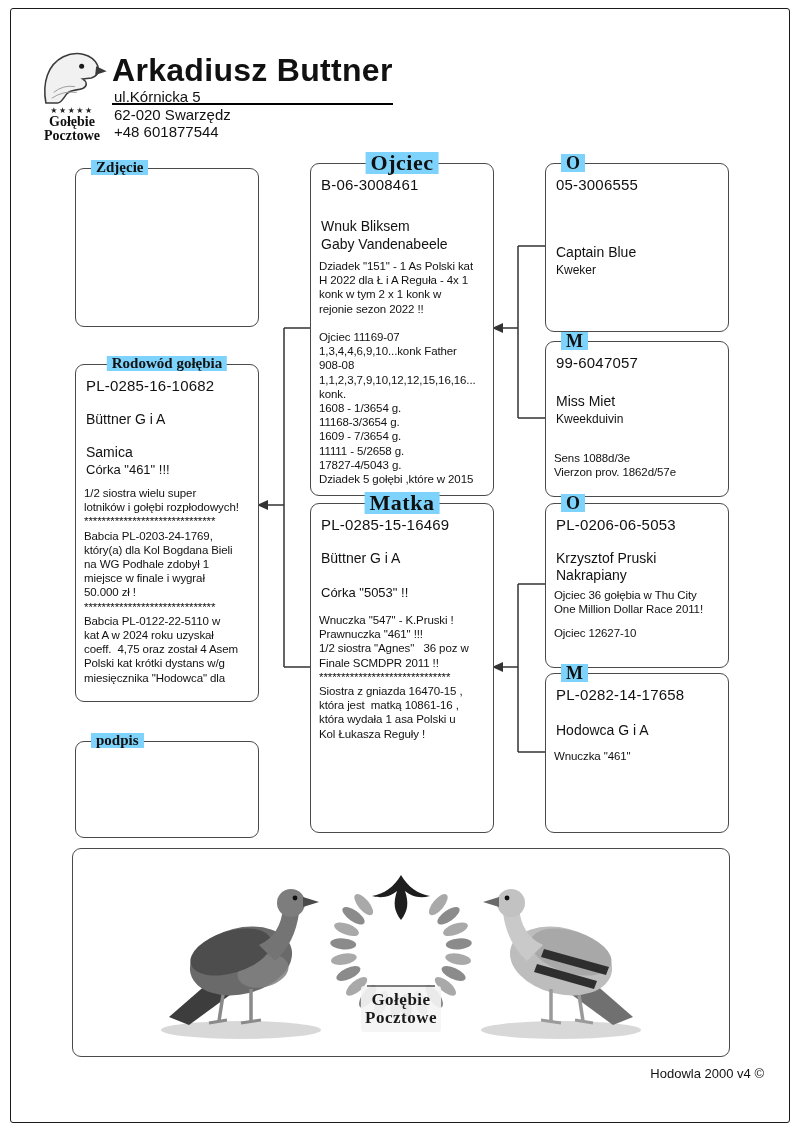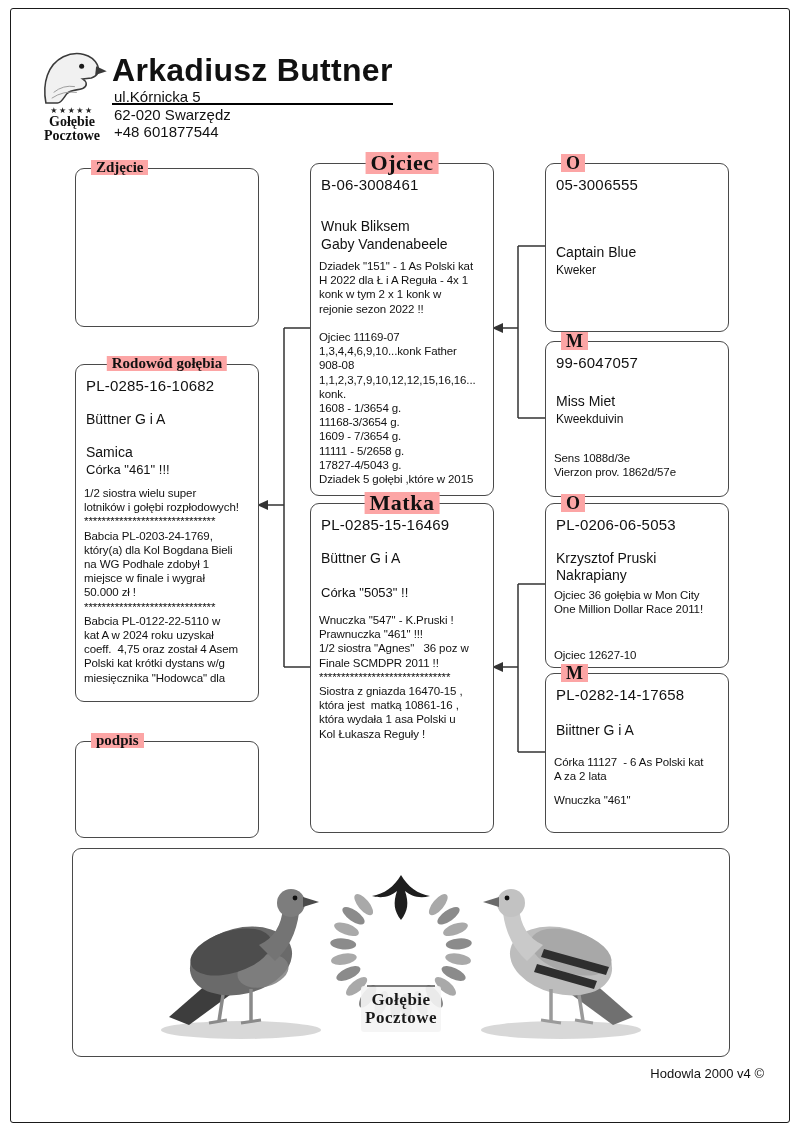--- a/index.html
+++ b/index.html
@@ -5,21 +5,21 @@
   html,body{margin:0;padding:0}
   body{
     width:800px;height:1131px;position:relative;overflow:hidden;
     background:#fff;color:#111;
     font-family:"Liberation Sans",sans-serif;
   }
   .page-border{position:absolute;left:10px;top:8px;width:778px;height:1113px;
     border:1.5px solid #1a1a1a;border-radius:3px;pointer-events:none;z-index:2}
   .connectors{position:absolute;left:0;top:0;z-index:0}
   .box{position:absolute;border:1.4px solid #4a4a4a;border-radius:9px;background:#fff;z-index:1}
-  .legend{position:absolute;background:#fca5a5;padding:0 5px;line-height:1;white-space:nowrap;
+  .legend{position:absolute;background:#7dd3fc;padding:0 5px;line-height:1;white-space:nowrap;
     font-family:"Liberation Serif",serif;font-weight:700;color:#111}
   .legend.big{font-size:22px;top:-12px;letter-spacing:.5px}
   .legend.med{font-size:18px;top:-10px}
   .legend.small{font-size:15px;top:-9px}
   .center{left:50%;transform:translateX(-50%)}
   .offleft{left:15px}
   .ring{font-size:15px;line-height:18px;margin:12px 10px 0;letter-spacing:.2px}
   .pname{font-size:14px;line-height:18px;margin:16px 10px 0;white-space:pre-wrap}
   .pname2{font-size:14px;line-height:17px;margin:16px 10px 0;white-space:pre-wrap}
   .ptitle{font-size:13px;line-height:16px;margin:1px 10px 0;white-space:pre-wrap}
@@ -151,31 +151,29 @@
 która jest  matką 10861-16 ,
 która wydała 1 asa Polski u
 Kol Łukasza Reguły !</div>
 </div>
 
 <div class="box" style="left:545px;top:503px;width:182px;height:163px">
   <span class="legend med offleft">O</span>
   <div class="ring">PL-0206-06-5053</div>
   <div class="pname2">Krzysztof Pruski
 Nakrapiany</div>
-  <div class="desc" style="margin-top:4px">Ojciec 36 gołębia w Mon City
+  <div class="desc" style="margin-top:4px">Ojciec 36 gołębia w Thu City
 One Million Dollar Race 2011!</div>
-  <div class="desc" style="margin-top:32px">Ojciec 12627-10</div>
+  <div class="desc" style="margin-top:10px">Ojciec 12627-10</div>
 </div>
 
 <div class="box" style="left:545px;top:673px;width:182px;height:158px">
   <span class="legend med offleft">M</span>
   <div class="ring">PL-0282-14-17658</div>
-  <div class="pname2" style="margin-top:18px">Biittner G i A</div>
-  <div class="desc" style="margin-top:16px">Córka 11127  - 6 As Polski kat
-A za 2 lata</div>
+  <div class="pname2" style="margin-top:18px">Hodowca G i A</div>
   <div class="desc" style="margin-top:10px">Wnuczka "461"</div>
 </div>
 
 <div class="box" style="left:75px;top:741px;width:182px;height:95px">
   <span class="legend small offleft">podpis</span>
 </div>
 
 <div class="box photo-strip" style="left:72px;top:848px;width:656px;height:207px">
   <svg width="100%" height="100%" viewBox="0 0 656 207">
 

